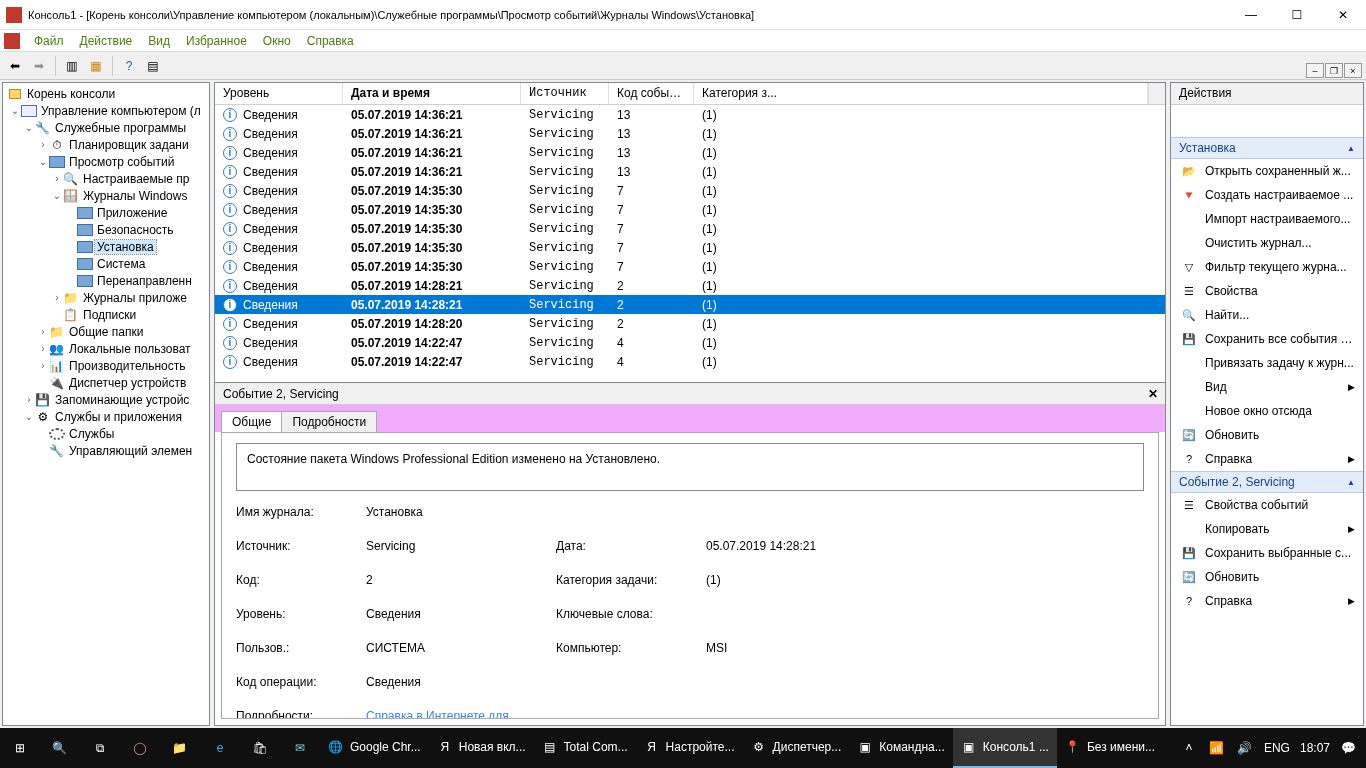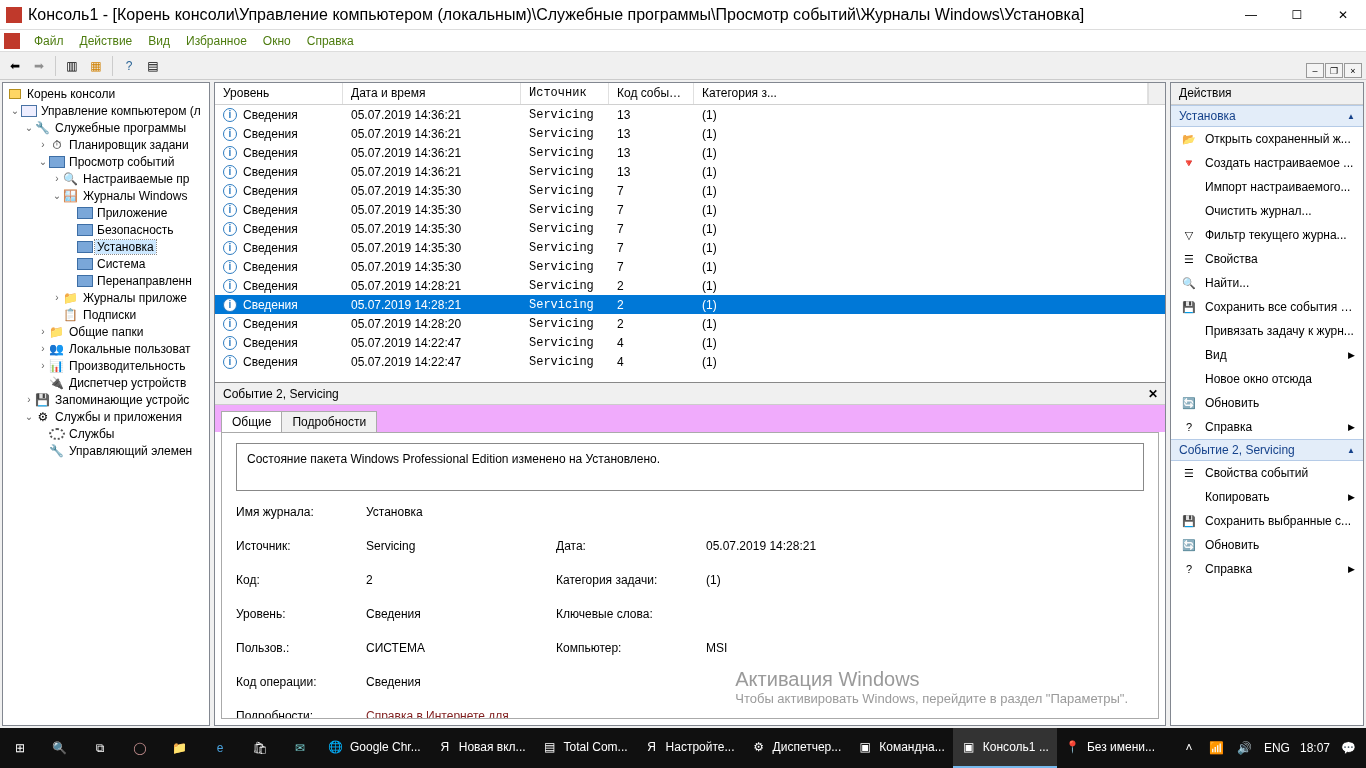--- a/index.html
+++ b/index.html
@@ -2,21 +2,21 @@
 <html><head>
 <meta charset="utf-8">
 <style>
 * { box-sizing: border-box; margin: 0; padding: 0; font-family: "Segoe UI", Tahoma, sans-serif; font-size: 12px; }
 html, body { width: 1366px; height: 768px; overflow: hidden; background: #fff; }
 .window { width: 1366px; height: 768px; display: flex; flex-direction: column; background: #f0f0f0; }
 
 
 .titlebar { height: 30px; background: #fff; display: flex; align-items: center; padding-left: 6px; border-bottom: 1px solid #ddd; }
 .titlebar .t-icon { width: 16px; height: 16px; background: #c0392b; margin-right: 6px; }
-.titlebar .title { flex: 1; color: #000; font-size: 16px; }
+.titlebar .title { flex: 1; color: #000; font-size: 11px; }
 .titlebar .wbtn { width: 46px; height: 30px; display: flex; align-items: center; justify-content: center; color: #000; }
 
 
 .mdi-controls { position: absolute; right: 4px; top: 33px; display: flex; gap: 1px; }
 .mdi-btn { width: 18px; height: 15px; border: 1px solid #999; background: #f4f4f4; display:flex;align-items:center;justify-content:center;font-size:9px;}
 
 
 .menubar { height: 22px; background: #fff; display: flex; align-items: center; padding-left: 4px; border-bottom: 1px solid #ddd; position: relative;}
 .menubar .m-icon { width: 16px; height: 16px; background: #c0392b; margin-right: 6px; }
 .menubar .mitem { padding: 2px 8px; color: #4d7c0f; }
@@ -24,21 +24,21 @@
 
 .toolbar { height: 28px; background: #f0f0f0; display: flex; align-items: center; padding-left: 4px; border-bottom: 1px solid #ccc; gap: 2px;}
 .toolbar .tsep { width: 1px; height: 20px; background: #ccc; margin: 0 3px;}
 .toolbar .tbtn { width: 22px; height: 22px; display: flex; align-items: center; justify-content: center; border: 1px solid transparent;}
 
 
 .mainrow { flex: 1; display: flex; min-height: 0; background: #f0f0f0; padding: 2px; gap: 4px; }
 .pane { background: #fff; border: 1px solid #828790; display: flex; flex-direction: column; min-height: 0;}
 .tree-pane { width: 208px; overflow: auto; }
 .center-pane { flex: 1; min-width: 0;}
-.actions-pane { width: 194px; }
+.actions-pane { width: 194px; gap: 32px; }
 
 
 .tree { padding: 2px 0 2px 2px; }
 .tree-item { display: flex; align-items: center; height: 17px; white-space: nowrap; padding-right: 6px;}
 .tree-item .tw { display:inline-block; width:12px; text-align:center; color:#666; font-size:10px;}
 .tree-item .ti-icon { width:16px; height:12px; display:inline-flex; align-items:center; justify-content:center; margin-right:2px;}
 .tree-item .ti-label { padding: 0 2px; }
 .tree-item.selected .ti-label { background:#cde8ff; outline:1px dotted #888;}
 .folder-icon { width:12px;height:10px;background:#ffd664;border:1px solid #b58f1d;}
 .book-icon{width:12px;height:10px;background:#7aa7d9;border:1px solid #3d6ea5;}
@@ -48,35 +48,35 @@
 
 .listview { flex: 0 0 300px; display:flex; flex-direction:column; border-bottom:1px solid #888; min-height:0; }
 .lv-header { display:flex; background:#fff; border-bottom:1px solid #d0d0d0; height:22px; }
 .lv-col { padding: 3px 8px; border-right:1px solid #e0e0e0; overflow:hidden; text-overflow:ellipsis; white-space:nowrap;}
 .lv-body { flex:1; overflow-y:scroll; }
 .lv-row { display:flex; height:19px; align-items:center;}
 .lv-row.selected { background:#0078d7; color:#fff;}
 .lv-row .lv-col { border-right:none; display:flex; align-items:center;}
 .info-icon{width:14px;height:14px;border-radius:50%;border:1px solid #2d7cc1;color:#2d7cc1;display:inline-flex;align-items:center;justify-content:center;font-weight:bold;font-size:10px;margin-right:6px;background:#fff;}
 .lv-row.selected .info-icon{background:#fff;}
-.c-level{width:128px;} .c-date{width:178px;} .c-src{width:88px;font-family:Liberation Mono, monospace;} .c-id{width:85px;text-align:right;} .c-cat{flex:1;}
+.c-level{width:128px;} .c-date{width:178px;font-weight:bold;} .c-src{width:88px;font-family:Liberation Mono, monospace;} .c-id{width:85px;text-align:right;} .c-cat{flex:1;}
 
 
 .details { flex:1; display:flex; flex-direction:column; min-height:0;}
 .details-hdr { height:22px; display:flex; align-items:center; justify-content:space-between; padding:0 4px 0 8px; background:#f0f0f0; border-bottom:1px solid #ccc;}
 .details-hdr .x{width:16px;height:16px;display:flex;align-items:center;justify-content:center;font-weight:bold;}
 .tabs { display:flex; padding: 6px 6px 0 6px; background:#f0abfc;}
 .tab { padding:3px 10px; background:#f0f0f0; border:1px solid #aaa; border-bottom:none; margin-right:-1px;}
 .tab.active { background:#fff; position:relative; z-index:2;}
 .tab-body{ flex:1; background:#fff; margin:0 6px 6px 6px; border:1px solid #aaa; padding:10px 14px; position:relative; overflow:auto;}
 .msgbox{border:1px solid #888;padding:8px 10px 24px 10px;margin-bottom:14px;}
 .props{display:grid;grid-template-columns:110px 170px 130px 1fr;row-gap:6px;column-gap:6px;gap:20px;}
 .props .lbl{color:#000;}
 .props .val{color:#000;}
-.props a{color:#7f1d1d;text-decoration:underline;}
+.props a{color:#3b82f6;text-decoration:underline;}
 
 
 .actions-hdr{height:22px;background:#f0f0f0;border-bottom:1px solid #ccc;padding:3px 8px;font-size:12px;}
 .actions-body{flex:1;overflow:auto;}
 .act-section-hdr{background:#e3edf9;border-top:1px solid #b5cbe7;border-bottom:1px solid #b5cbe7;padding:3px 8px;display:flex;justify-content:space-between;align-items:center;color:#15428b;}
 .act-section-hdr .tri{font-size:8px;color:#15428b;}
 .act-item{display:flex;align-items:center;gap:8px;padding:4px 8px 4px 10px;}
 .act-item .ai-icon{width:16px;height:16px;display:flex;align-items:center;justify-content:center;font-size:11px;}
 .act-item .ai-label{flex:1;white-space:nowrap;overflow:hidden;text-overflow:ellipsis;}
 .arrow-r{font-size:9px;color:#000;}
@@ -435,24 +435,20 @@
               <span class="val">СИСТЕМА</span>
             <span class="lbl">Компьютер:</span>
               <span class="val">MSI</span>
             <span class="lbl">Код операции:</span>
               <span class="val">Сведения</span>
             <span></span>
               <span></span>
             <span class="lbl">Подробности:</span>
               <span class="val"><a href="#">Справка в Интернете для</a></span>
           </div>
-          <div class="watermark">
-            <div class="wm1">Активация Windows</div>
-            <div class="wm2">Чтобы активировать Windows, перейдите в раздел "Параметры".</div>
-          </div>
         </div>
       </div>
     </div>
 
     <div class="pane actions-pane">
       <div class="actions-hdr">Действия</div>
       <div class="actions-body" id="actions-body">
           <div class="act-section-hdr">
             <span>Установка</span>
             <span class="tri">▲</span>

